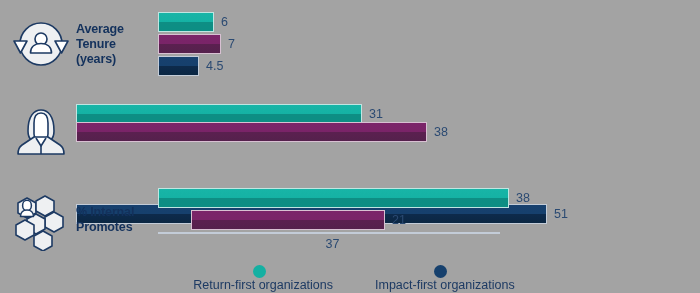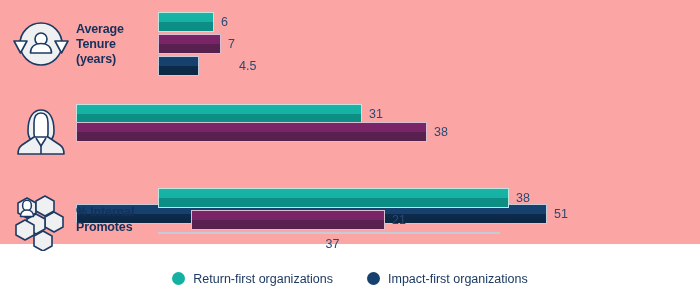--- a/index.html
+++ b/index.html
@@ -9,22 +9,22 @@
   body {
     width: 700px;
     height: 293px;
     background: #ffffff;
     font-family: "Liberation Sans", sans-serif;
     overflow: hidden;
   }
   #chart-root {
     position: relative;
     width: 700px;
-    height: 244px;
-    background: #fca5a5;
+    height: 293px;
+    background: #a3a3a3;
   }
 
   
   .chart-row {
     position: absolute;
     left: 0;
     width: 700px;
     display: flex;
     align-items: center;
   }
@@ -94,20 +94,21 @@
     width: 700px;
     height: 29px;
     display: flex;
     align-items: center;
     justify-content: center;
   }
   .legend-item {
     display: flex;
     align-items: center;
     margin: 0 17px;
+    flex-direction: column;
   }
   .legend-dot {
     width: 13px;
     height: 13px;
     border-radius: 50%;
     flex: 0 0 13px;
   }
   .legend-text {
     font-size: 12.5px;
     color: #1d3a63;
@@ -136,21 +137,21 @@
 (years)</div>
     <div class="row-bars">
       <div class="bar-track" style="top:4px;">
         <div class="bar teal" style="width:56px;"></div>
         <div class="bar-value">6</div>
       </div>
       <div class="bar-track" style="top:26px;">
         <div class="bar purple" style="width:63px;"></div>
         <div class="bar-value">7</div>
       </div>
-      <div class="bar-track" style="top:48px;gap:33px;">
+      <div class="bar-track" style="top:48px;">
         <div class="bar navy" style="width:41px;"></div>
         <div class="bar-value">4.5</div>
       </div>
     </div>
   </div>
 
   <div class="chart-row" style="top:88px;height:88px;">
     <div class="row-icon">
       <svg width="62" height="62" viewBox="0 0 62 62">
         <path d="M18 30 C18 15 24 9 31 9 C38 9 44 15 44 30 C44 38 40 42 31 42 C22 42 18 38 18 30 Z" fill="#eef0f2" stroke="#1d3a63" stroke-width="1.6"></path>

